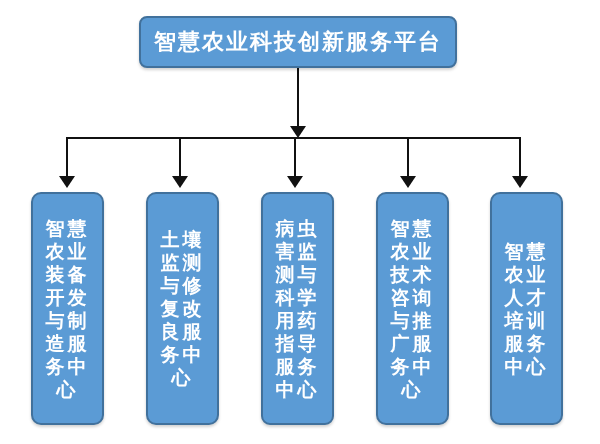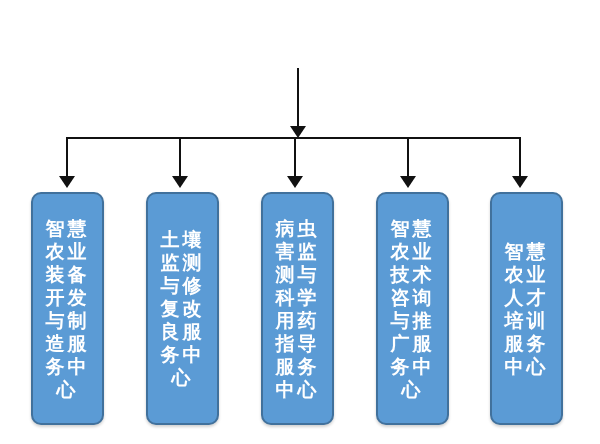--- a/index.html
+++ b/index.html
@@ -40,21 +40,21 @@
   .child-node{
     top:192px;width:73px;height:233px;
     border-radius:10px;
     font-size:19px;
     line-height:23px;
     letter-spacing:3px;
     white-space:pre-line;
   }
   .child-1{left:31px;}
   .child-2{left:146px;text-align:center;}
-  .child-3{left:261px;}
+  .child-3{left:261px;border-radius:9px;}
   .child-4{left:376px;}
   .child-5{left:490px;}
 </style>
 </head>
 <body>
 
 <div class="canvas">
 
   <svg class="connectors" viewBox="0 0 600 444" xmlns="http://www.w3.org/2000/svg">
 
@@ -78,20 +78,21 @@
     <g>
       <line x1="408" y1="137" x2="408" y2="177" stroke="#111111" stroke-width="2"></line>
       <polygon points="400,176 416,176 408,188" fill="#111111"></polygon>
     </g>
     <g>
       <line x1="520" y1="137" x2="520" y2="177" stroke="#111111" stroke-width="2"></line>
       <polygon points="512,176 528,176 520,188" fill="#111111"></polygon>
     </g>
   </svg>
 
+  <div class="node root-node">智慧农业科技创新服务平台</div>
 
   <div class="node child-node child-1">智慧
 农业
 装备
 开发
 与制
 造服
 务中
 心</div>
 

